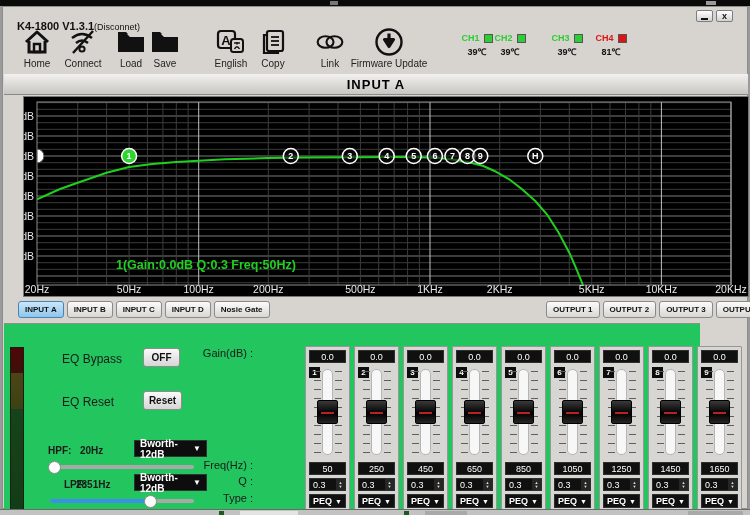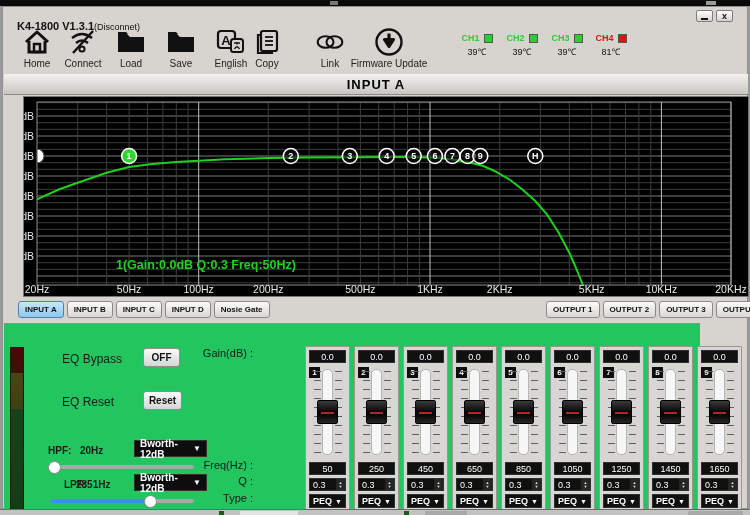--- a/index.html
+++ b/index.html
@@ -27,21 +27,21 @@
   .toolbar-item { top:20px; width:52px; height:46px; display:flex; flex-direction:column; align-items:center; cursor:pointer; }
   .toolbar-item .ticon { width:30px; height:30px; display:flex; align-items:center; justify-content:center; }
   .toolbar-item .tlabel { font-size:10px; color:#222; margin-top:1px; white-space:nowrap; }
   .toolbar-sep { left:1px; top:70px; width:744px; height:2px; background:#5f5f5f; border-bottom:1px solid #f5f5f3; }
 
   
   .chan { top:26px; width:44px; display:flex; flex-direction:column; align-items:center; }
   .chan-row { display:flex; align-items:center; gap:4px; }
   .chan-name { font-size:9px; font-weight:bold; }
   .chan-dot { width:9px; height:9px; border:1px solid #555; }
-  .chan-temp { font-size:9px; font-weight:normal; color:#111; margin-top:2px; }
+  .chan-temp { font-size:9px; font-weight:bold; color:#111; margin-top:2px; }
 
   
   .section-header { left:1px; top:67px; width:744px; height:21px; background:linear-gradient(#f2f1ef,#c8c6c1);
                     border-bottom:1px solid #8a8a8a; display:flex; align-items:center; justify-content:center; }
   .section-header span { font-size:13px; font-weight:bold; color:#000; letter-spacing:1px; }
 
   
   .graph-wrap { left:20px; top:89px; width:726px; height:201px; background:#000; border:1px solid #777; }
 
   
@@ -148,21 +148,21 @@
       </div>
       <div class="abs toolbar-item" style="left: 102px;">
         <span class="ticon">
           <svg width="30" height="26" viewBox="0 0 30 26">
             <path d="M2 5 h9 l3 3 h14 v15 h-26 z" fill="#111"></path>
             <path d="M2 5 v-2 h8 l2 2" fill="#111"></path>
           </svg>
         </span>
         <span class="tlabel">Load</span>
       </div>
-      <div class="abs toolbar-item" style="left: 152px; text-align: right;">
+      <div class="abs toolbar-item" style="left: 136px; text-align: right;">
         <span class="ticon">
           <svg width="30" height="26" viewBox="0 0 30 26">
             <path d="M2 5 h9 l3 3 h14 v15 h-26 z" fill="#111"></path>
             <path d="M2 5 v-2 h8 l2 2" fill="#111"></path>
           </svg>
         </span>
         <span class="tlabel">Save</span>
       </div>
       <div class="abs toolbar-item" style="left: 202px;">
         <span class="ticon">
@@ -170,21 +170,21 @@
             <rect x="2" y="3" width="17" height="17" rx="3" fill="none" stroke="#111" stroke-width="2.2"></rect>
             <text x="10" y="17" font-size="13" font-weight="bold" fill="#111" text-anchor="middle" font-family="Liberation Sans,sans-serif">A</text>
             <rect x="15" y="11" width="12" height="13" rx="2.5" fill="#d7d4cf" stroke="#111" stroke-width="2"></rect>
             <line x1="18" y1="15" x2="24" y2="15" stroke="#111" stroke-width="1.4"></line>
             <line x1="21" y1="14" x2="21" y2="16.5" stroke="#111" stroke-width="1.4"></line>
             <path d="M18.5 21 Q21 16.5 23.5 21" fill="none" stroke="#111" stroke-width="1.4"></path>
           </svg>
         </span>
         <span class="tlabel">English</span>
       </div>
-      <div class="abs toolbar-item" style="left: 238px;">
+      <div class="abs toolbar-item" style="left: 244px;">
         <span class="ticon">
           <svg width="28" height="28" viewBox="0 0 28 28">
             <rect x="8" y="3" width="16" height="20" rx="2" fill="none" stroke="#111" stroke-width="2.2"></rect>
             <path d="M8 7 h-3 v18 h14 v-2" fill="none" stroke="#111" stroke-width="2.2"></path>
             <line x1="12" y1="9" x2="20" y2="9" stroke="#111" stroke-width="1.8"></line>
             <line x1="12" y1="13" x2="20" y2="13" stroke="#111" stroke-width="1.8"></line>
             <line x1="12" y1="17" x2="20" y2="17" stroke="#111" stroke-width="1.8"></line>
           </svg>
         </span>
         <span class="tlabel">Copy</span>
@@ -212,21 +212,21 @@
 
   <div id="channels">
 
   <div class="abs chan" style="left: 452px;">
         <div class="chan-row">
           <span class="chan-name" style="color: rgb(46, 204, 53);">CH1</span>
           <span class="chan-dot" style="background: rgb(46, 204, 53);"></span>
         </div>
         <span class="chan-temp">39℃</span>
       </div>
-      <div class="abs chan" style="left: 497px;">
+      <div class="abs chan" style="left: 485px;">
         <div class="chan-row">
           <span class="chan-name" style="color: rgb(46, 204, 53);">CH2</span>
           <span class="chan-dot" style="background: rgb(46, 204, 53);"></span>
         </div>
         <span class="chan-temp">39℃</span>
       </div>
       <div class="abs chan" style="left: 542px;">
         <div class="chan-row">
           <span class="chan-name" style="color: rgb(46, 204, 53);">CH3</span>
           <span class="chan-dot" style="background: rgb(46, 204, 53);"></span>

